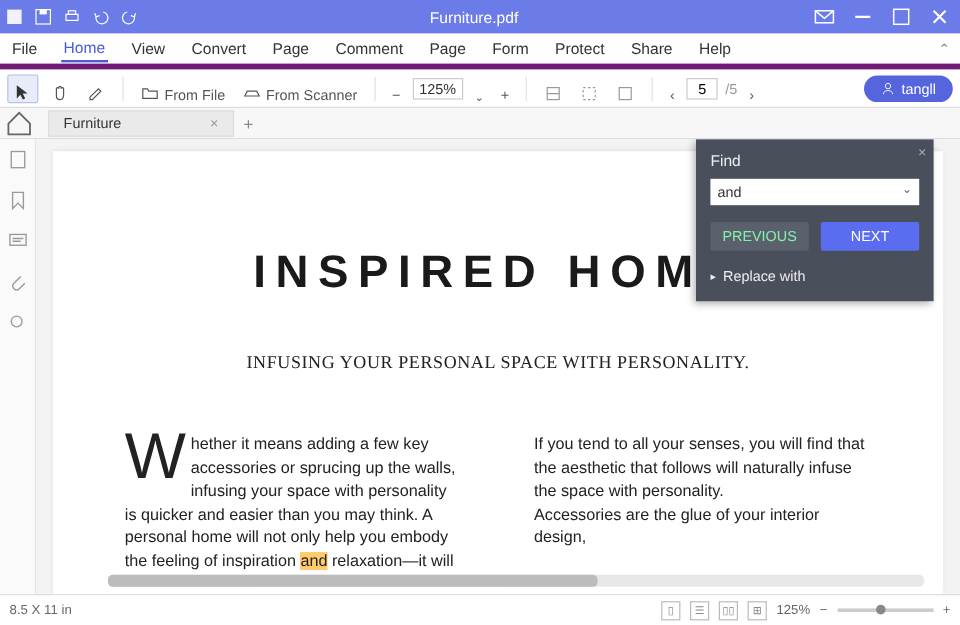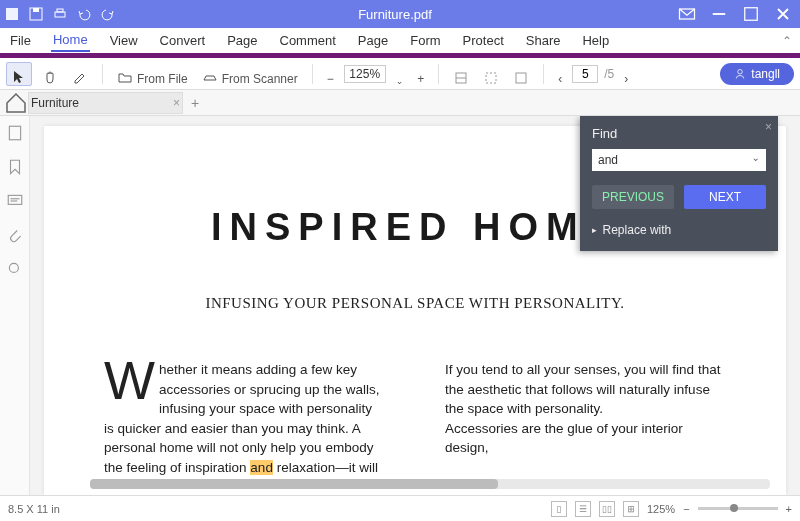--- a/index.html
+++ b/index.html
@@ -19,21 +19,21 @@
 .tool-sep { width:1px; height:20px; background:#e0e0e0; margin:0 4px; }
 .tbtn { display:flex; align-items:flex-end; gap:4px; height:24px; padding:0 4px; cursor:pointer; font-size:12px; color:#555; }
 .tbtn .ico { width:16px; height:16px; display:flex; align-items:center; justify-content:center; }
 .tbtn.sel { background:#e8ebf8; border:1px solid #b8c0ea; border-radius:2px; }
 .zoom-val { border:1px solid #ccc; padding:1px 4px; font-size:12px; width:42px; text-align:center; }
 .page-input { width:26px; text-align:center; border:1px solid #ccc; font-size:12px; padding:1px; }
 .page-tot { color:#999; font-size:12px; }
 .user-pill { background:#5465dd; color:#fff; border-radius:14px; padding:4px 14px; display:flex; align-items:center; gap:5px; font-size:12px; margin-left:auto; cursor:pointer; }
 .tabsbar { height:26px; background:#f7f7f7; border-bottom:1px solid #ddd; display:flex; align-items:center; padding-left:4px; }
 .home-ico { width:24px; display:flex; justify-content:center; cursor:pointer; }
-.doctab { display:flex; align-items:center; background:#eaeaea; padding:0 2px; height:22px; font-size:12px; gap:40px; border:1px solid #ddd; margin-left:0; cursor:pointer; width:155px; justify-content:space-between;}
+.doctab { display:flex; align-items:center; background:#eaeaea; padding:0 12px; height:22px; font-size:12px; gap:40px; border:1px solid #ddd; margin-left:12px; cursor:pointer; width:155px; justify-content:space-between;}
 .doctab .x { color:#999; cursor:pointer; }
 .addtab { margin-left:8px; color:#888; cursor:pointer; font-size:14px; }
 .main { display:flex; height:379px; position:relative; }
 .leftrail { width:30px; background:#fafafa; border-right:1px solid #e5e5e5; display:flex; flex-direction:column; align-items:center; padding-top:8px; gap:16px; }
 .leftrail .ri { width:18px; height:18px; color:#888; cursor:pointer; display:flex; align-items:center; justify-content:center; }
 .canvas-wrap { flex:1; background:#f3f3f3; padding:10px 14px 0 14px; overflow:hidden; position:relative; }
 .page { background:#fff; width:100%; height:100%; padding:80px 60px 10px 60px; box-shadow:0 0 4px rgba(0,0,0,.1); }
 .h1 { font-family:Arial,sans-serif; font-weight:700; font-size:38px; letter-spacing:8px; text-align:center; color:#1a1a1a; }
 .sub { font-family:Georgia,serif; font-size:15px; text-align:center; margin-top:46px; color:#222; letter-spacing:.5px; }
 .cols { display:flex; gap:60px; margin-top:48px; font-family:Georgia,serif; font-size:13.5px; line-height:1.45; color:#222; }

